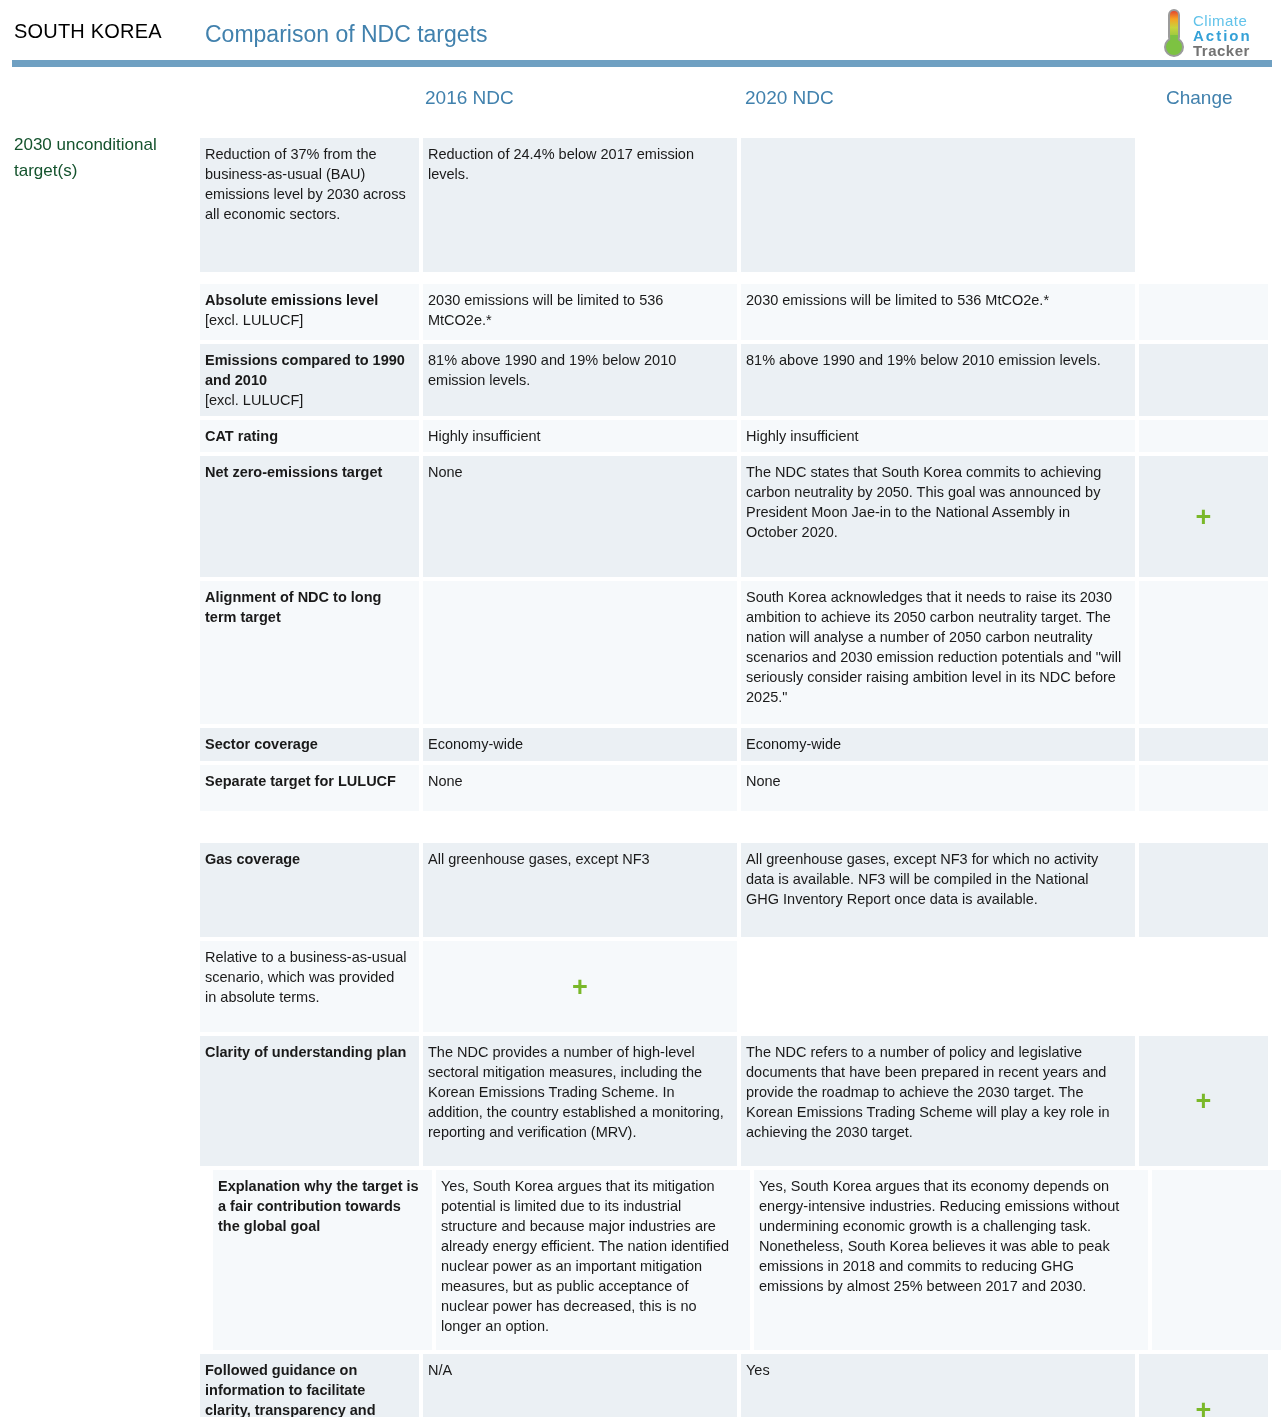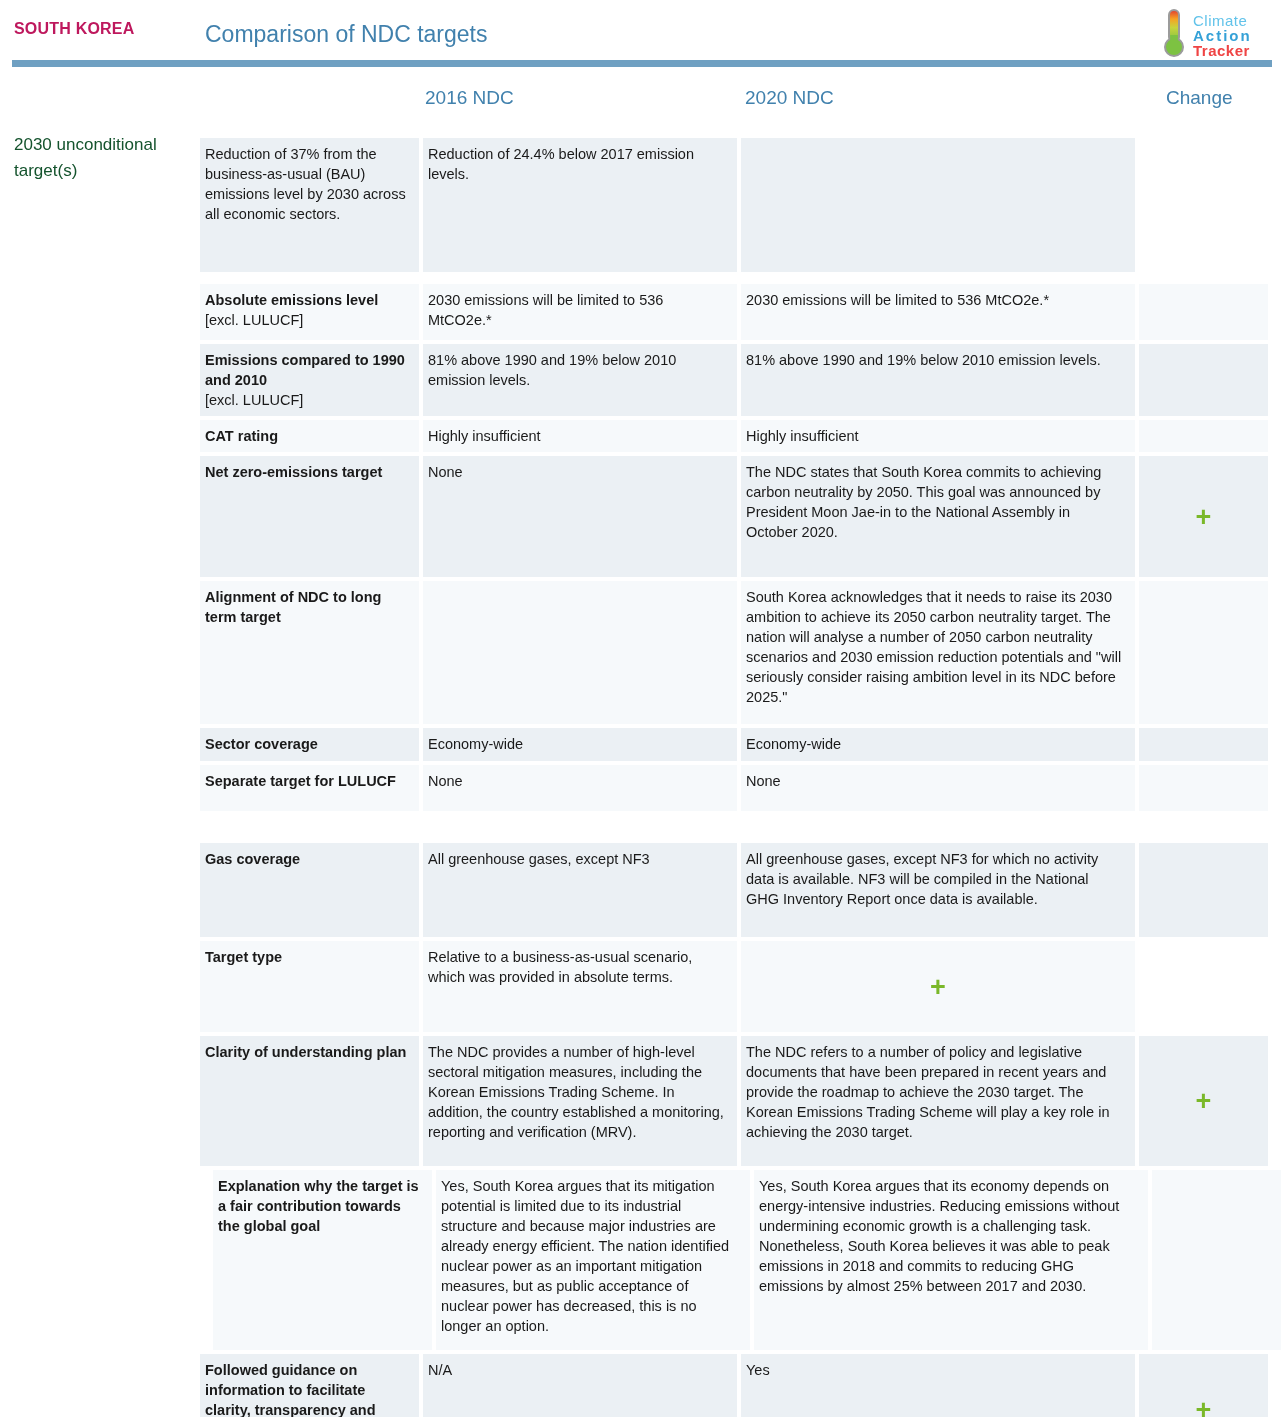--- a/index.html
+++ b/index.html
@@ -1,30 +1,30 @@
 <!DOCTYPE html>
 <html><head>
 <meta charset="utf-8">
 <style>
   * { margin:0; padding:0; box-sizing:border-box; }
   html,body { background:#ffffff; }
   body { font-family:"Liberation Sans", sans-serif; color:#1a1a1a; }
   .page { position:relative; width:1285px; height:1417px; background:#fff; overflow:hidden; }
 
   
-  .country { position:absolute; left:14px; top:20px; font-size:16px; font-weight:bold; color:#be185d; letter-spacing:0.2px; }
+  .country { position:absolute; left:14px; top:20px; font-size:20px; font-weight:normal; color:#000000; letter-spacing:0.2px; }
   .doc-title { position:absolute; left:205px; top:21px; font-size:23px; color:#4181ad; }
   .top-bar { position:absolute; left:12px; top:60px; width:1260px; height:7px; background:#6fa0c2; }
 
   
   .logo { position:absolute; left:1162px; top:8px; display:flex; align-items:center; gap:7px; }
   .logo-text { display:flex; flex-direction:column; line-height:15px; font-size:15px; }
   .logo-l1 { color:#62c3ea; font-weight:normal; letter-spacing:0.5px; }
   .logo-l2 { color:#35a1d7; font-weight:bold; letter-spacing:2px; }
-  .logo-l3 { color:#ef4444; font-weight:bold; letter-spacing:0.5px; }
+  .logo-l3 { color:#737373; font-weight:bold; letter-spacing:0.5px; }
 
   
   .col-head { position:absolute; top:87px; font-size:19px; color:#4181ad; }
   .ch-2016 { left:425px; }
   .ch-2020 { left:745px; }
   .ch-change { left:1166px; }
 
   
   .section-label { position:absolute; left:14px; top:132px; width:175px; font-size:17px; line-height:26px; color:#14532d; }
 
@@ -173,24 +173,20 @@
       <div class="cell label-cell">
         <div class="lbl">Gas coverage</div>
         <div class="sublbl"></div>
       </div>
       <div class="cell">All greenhouse gases, except NF3</div>
       <div class="cell">All greenhouse gases, except NF3 for which no activity data is available. NF3 will be compiled in the National GHG Inventory Report once data is available.</div>
       <div class="cell change-cell"></div>
     </div>
 
     <div class="row r10">
-      <div class="cell label-cell">
-        <div class="lbl">Target type</div>
-        <div class="sublbl"></div>
-      </div>
       <div class="cell">Relative to a business-as-usual scenario, which was provided in absolute terms.</div>
       <div class="cell change-cell">+</div>
     </div>
 
     <div class="row r11">
       <div class="cell label-cell">
         <div class="lbl">Clarity of understanding plan</div>
         <div class="sublbl"></div>
       </div>
       <div class="cell">The NDC provides a number of high-level sectoral mitigation measures, including the Korean Emissions Trading Scheme. In addition, the country established a monitoring, reporting and verification (MRV).</div>

